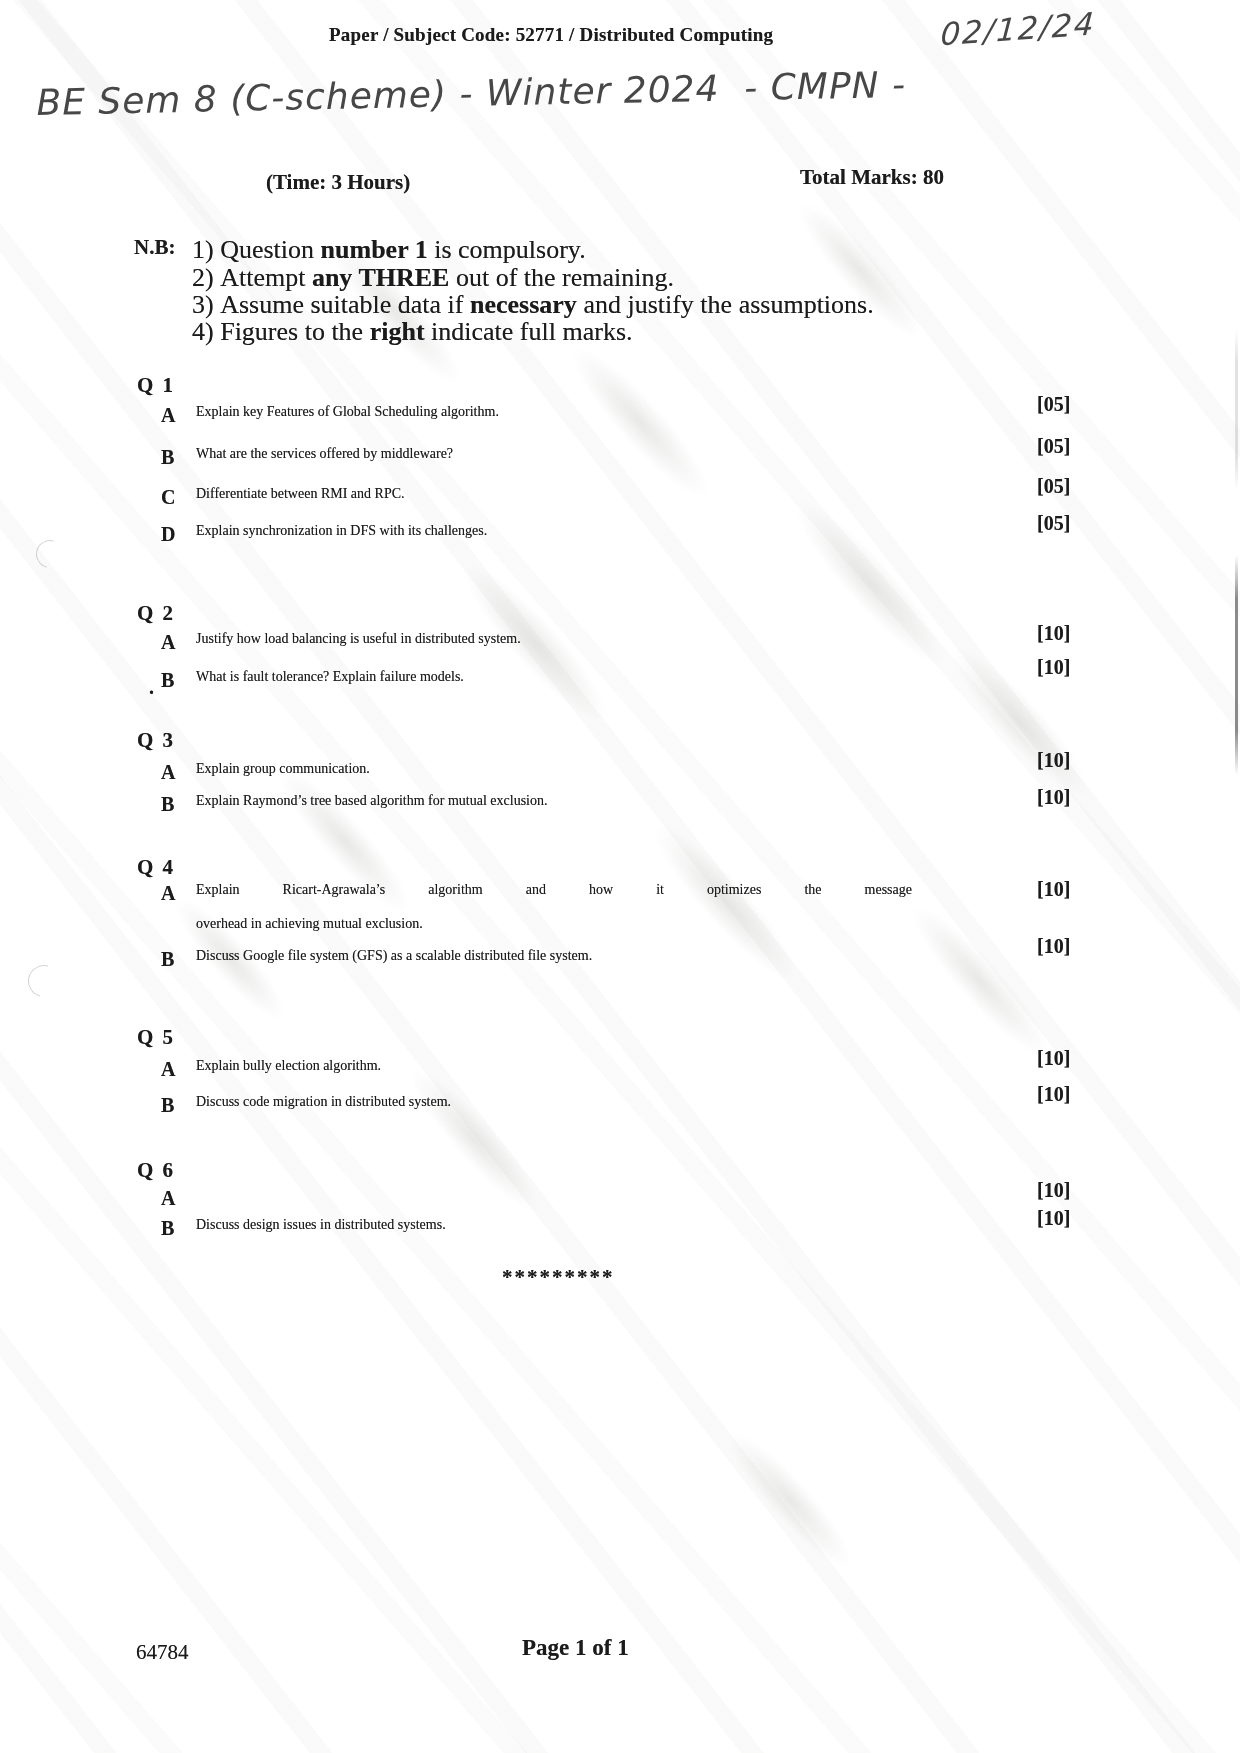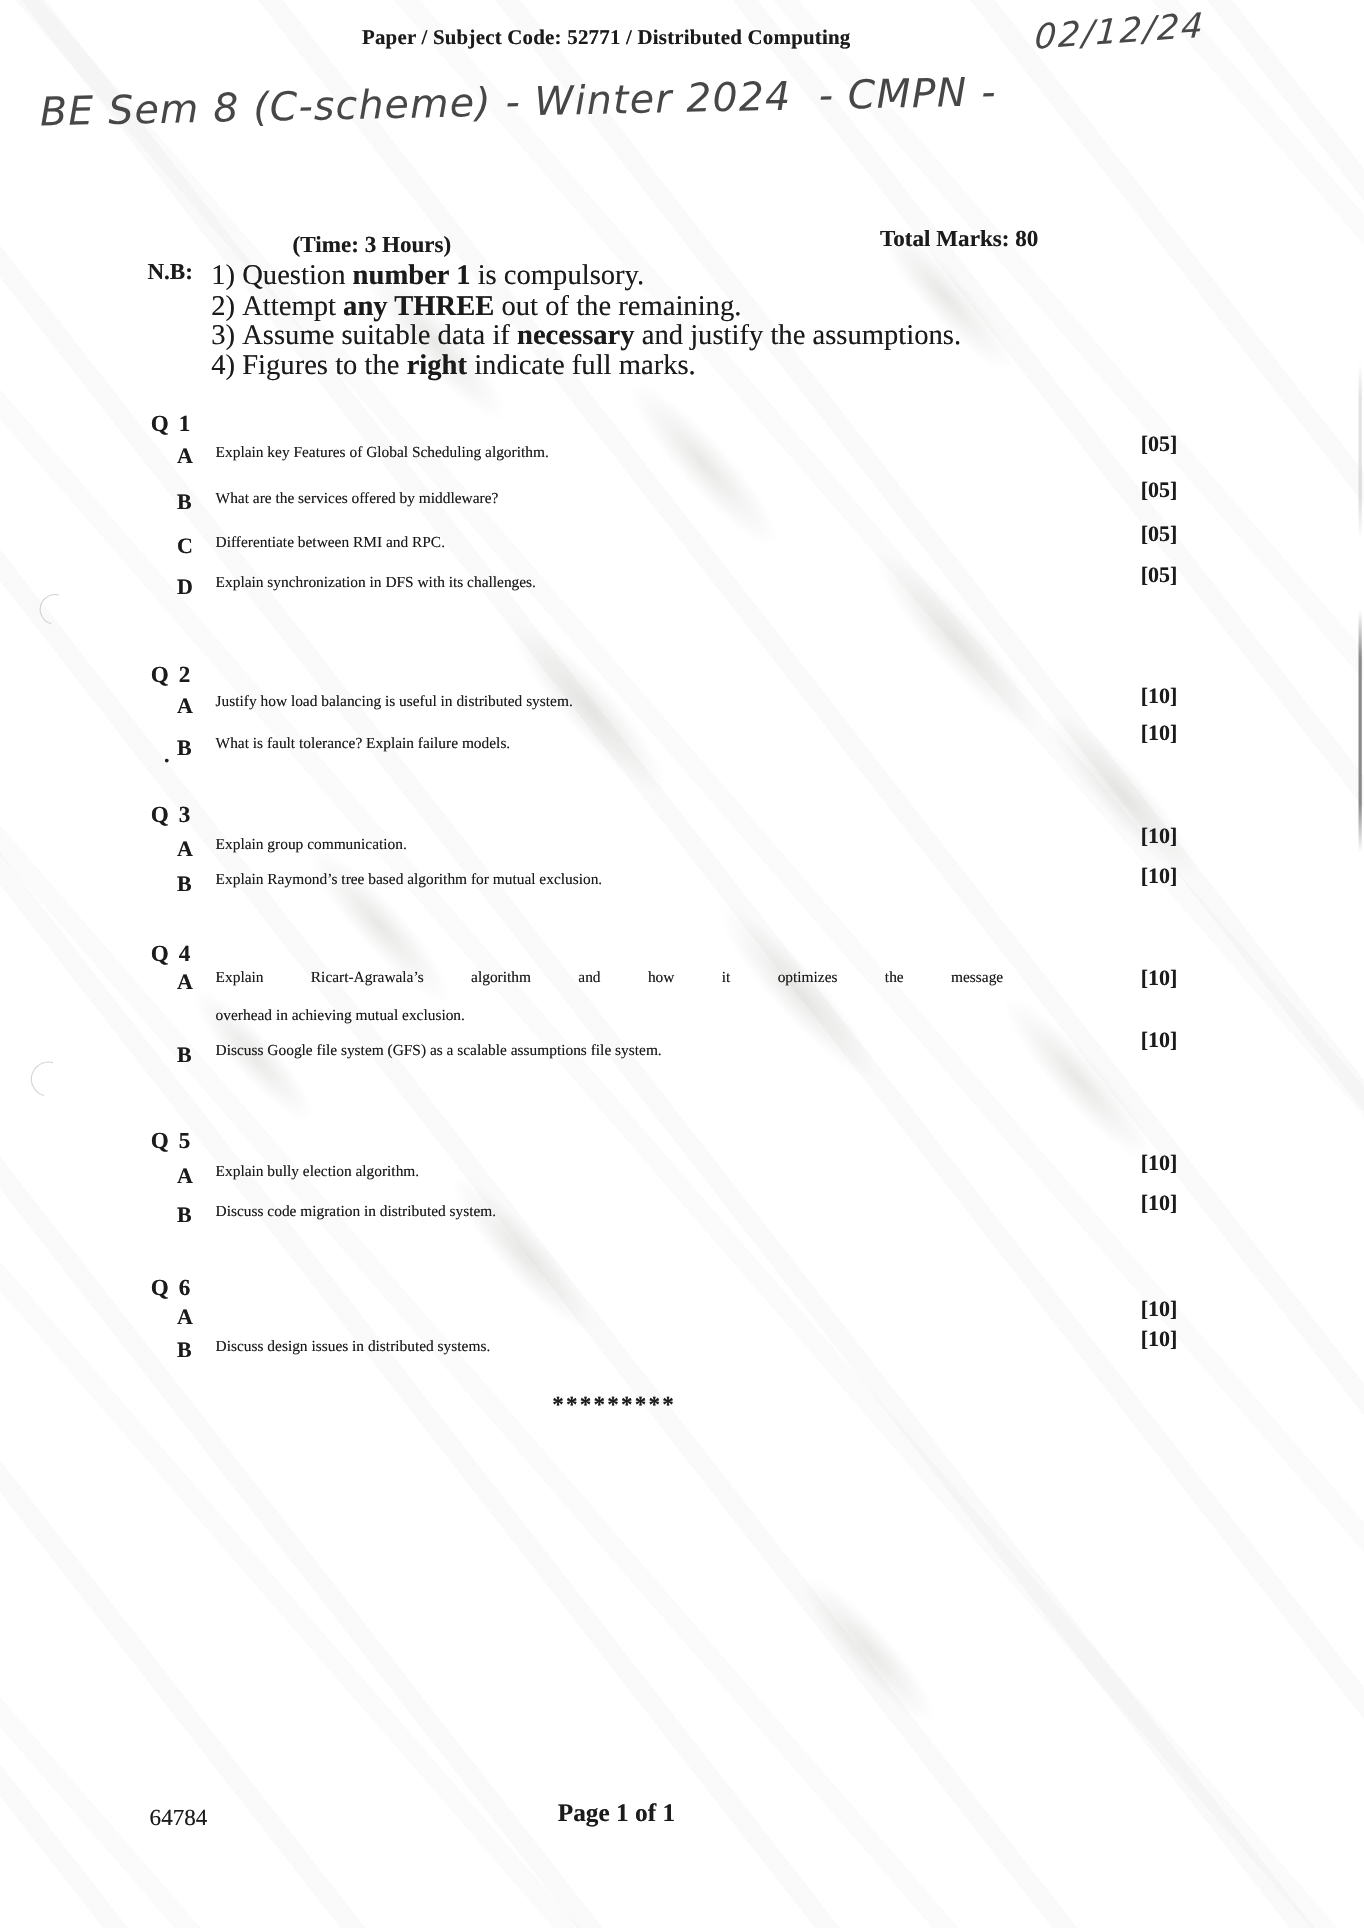--- a/index.html
+++ b/index.html
@@ -7,32 +7,32 @@
   #page{
     position:relative;width:1240px;height:1753px;background:#ffffff;
     background-image:
       repeating-linear-gradient(52deg, transparent 0 74px, rgba(125,128,120,0.045) 74px 92px, transparent 92px 170px),
       repeating-linear-gradient(49deg, transparent 0 120px, rgba(110,115,108,0.03) 120px 138px, transparent 138px 260px);
   }
   .t{position:absolute;font-family:"Liberation Serif", serif;color:#1b1b1b;white-space:nowrap;
      text-shadow:0 0 0.5px rgba(25,25,25,0.55);}
   .b{font-weight:bold;}
   .hdr{font-size:19px;font-weight:bold;letter-spacing:0.2px;}
-  .meta{font-size:21px;font-weight:bold;margin-top:40px;}
+  .meta{font-size:21px;font-weight:bold;}
   .nb-label{font-size:21px;font-weight:bold;}
   .nb-item{font-size:26px;}
   .qlabel{left:137px;font-size:21px;font-weight:bold;letter-spacing:2px;}
   .qletter{left:161px;font-size:20px;font-weight:bold;}
   .qletter-pre{left:149px;font-size:20px;font-weight:bold;}
   .qtext{left:196px;font-size:14px;}
   .just{white-space:normal;width:716px;text-align:justify;text-align-last:justify;display:inline-block;}
   .marks{left:1037px;font-size:20px;font-weight:bold;}
   .stars{font-size:21px;font-weight:bold;letter-spacing:2px;}
   .foot-code{font-size:21px;}
-  .foot-page{font-size:23px;font-weight:bold;}
+  .foot-page{font-size:23px;font-weight:bold;margin-left:15px;}
   .hand{position:absolute;font-family:"DejaVu Sans", sans-serif;font-style:italic;color:#474747;
         white-space:nowrap;}
   .hand-note{font-size:36px;letter-spacing:1px;transform:rotate(-1.2deg);transform-origin:left top;}
   .hand-date{font-size:31px;letter-spacing:2px;transform:rotate(-4deg) skewX(-8deg);transform-origin:left top;}
   .smudge{position:absolute;background:radial-gradient(ellipse at center, rgba(112,117,106,0.16), transparent 70%);
           filter:blur(1px);transform:rotate(48deg);pointer-events:none;}
   .edge-line{position:absolute;right:2px;width:3px;background:linear-gradient(to bottom, transparent, rgba(45,45,45,0.55) 20%, rgba(45,45,45,0.55) 80%, transparent);}
   .circle-artifact{position:absolute;border:1.5px solid rgba(110,110,110,0.30);border-radius:50%;
                    border-right-color:transparent;border-bottom-color:transparent;transform:rotate(-30deg);}
 </style>
@@ -110,21 +110,21 @@
   <div class="t qletter" style="top:793px;">B</div>
   <div class="t qtext" style="top:793px;">Explain Raymond’s tree based algorithm for mutual exclusion.</div>
   <div class="t marks" style="top:786px;">[10]</div>
 
   <div class="t qlabel" style="top:855px;">Q 4</div>
   <div class="t qletter" style="top:882px;">A</div>
   <div class="t qtext" style="top:882px;"><span class="just">Explain Ricart-Agrawala’s algorithm and how it optimizes the message</span></div>
   <div class="t qtext" style="top:916px;">overhead in achieving mutual exclusion.</div>
   <div class="t marks" style="top:878px;">[10]</div>
   <div class="t qletter" style="top:948px;">B</div>
-  <div class="t qtext" style="top:948px;">Discuss Google file system (GFS) as a scalable assumptions file system.</div>
+  <div class="t qtext" style="top:948px;">Discuss Google file system (GFS) as a scalable distributed file system.</div>
   <div class="t marks" style="top:935px;">[10]</div>
 
   <div class="t qlabel" style="top:1025px;">Q 5</div>
   <div class="t qletter" style="top:1058px;">A</div>
   <div class="t qtext" style="top:1058px;">Explain bully election algorithm.</div>
   <div class="t marks" style="top:1047px;">[10]</div>
   <div class="t qletter" style="top:1094px;">B</div>
   <div class="t qtext" style="top:1094px;">Discuss code migration in distributed system.</div>
   <div class="t marks" style="top:1083px;">[10]</div>
 

